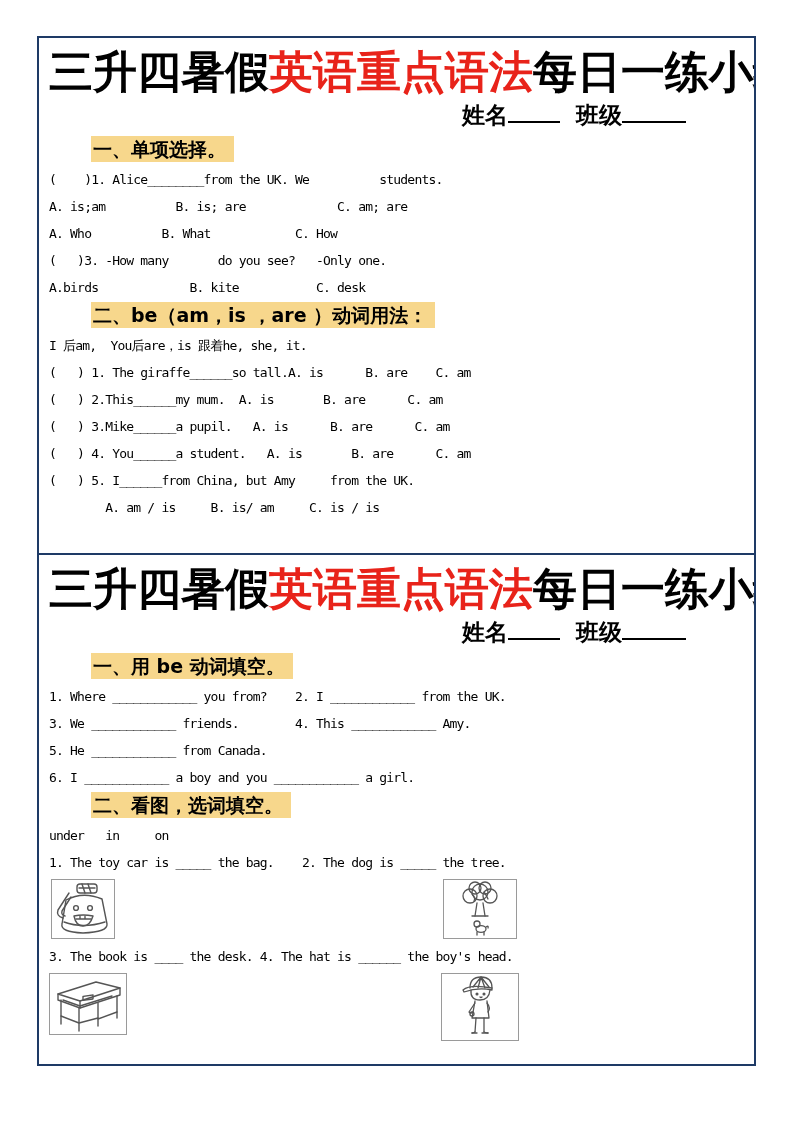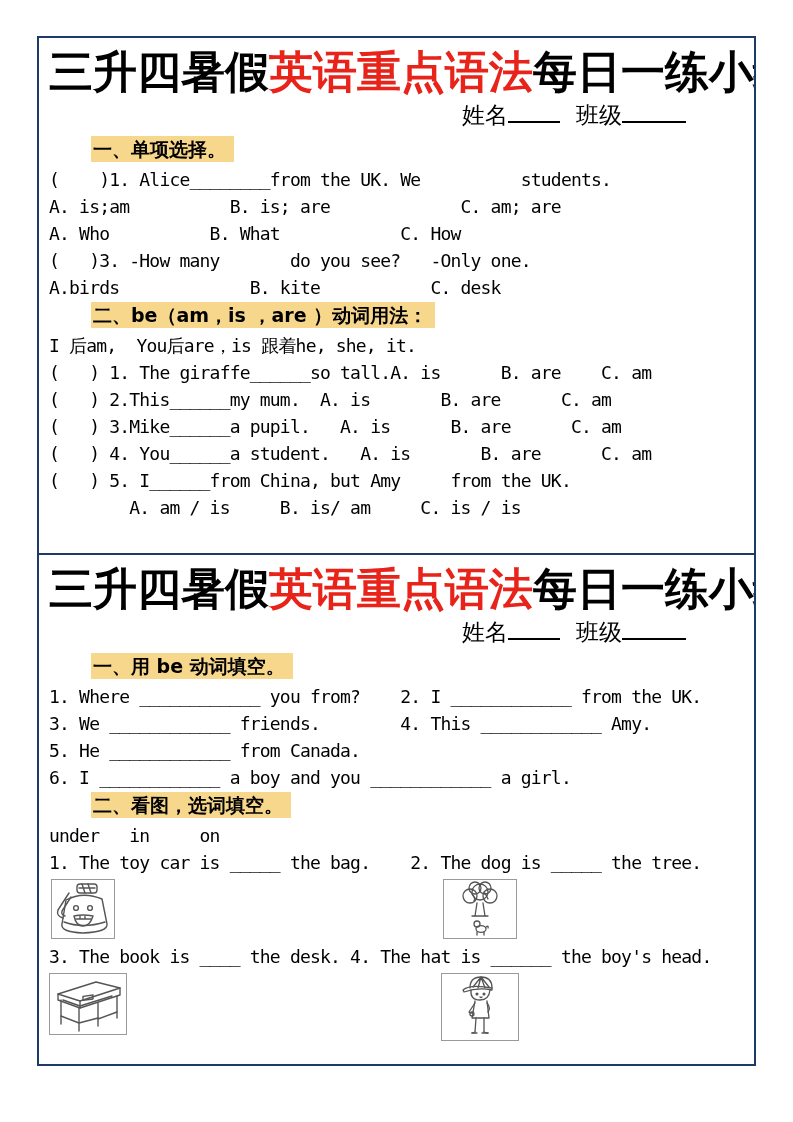--- a/index.html
+++ b/index.html
@@ -12,33 +12,33 @@
     border:2px solid #1e3a66;background:#fff;padding:4px 10px 0 10px;overflow:hidden;
   }
   #sheet1{top:36px;height:527px;}
   #sheet2{top:553px;height:513px;}
   .title{
     font-family:"DejaVu Serif","Liberation Serif",serif;font-weight:bold;
     font-size:44px;text-align:center;white-space:nowrap;margin:8px 0 4px 0;line-height:44px;
   }
   .title .red{color:#e8231a;}
   .name-row{
-    font-family:"DejaVu Serif","Liberation Serif",serif;font-weight:normal;
+    font-family:"DejaVu Serif","Liberation Serif",serif;font-weight:bold;
     font-size:23px;text-align:right;padding-right:58px;height:34px;line-height:34px;margin-bottom:4px;
   }
   .blank{display:inline-block;border-bottom:2px solid #000;height:20px;vertical-align:baseline;}
   .blank.b-name{width:52px;margin-right:16px;}
   .blank.b-class{width:64px;}
   .hl-row{line-height:26px;margin:1px 0 2px 0;padding-left:42px;}
   .hl{
     background:#f7d78c;font-family:"DejaVu Sans","Liberation Sans",sans-serif;
     font-weight:bold;font-size:19px;padding:2px 8px 2px 2px;
   }
   .line{
-    white-space:pre;font-size:18px;line-height:27px;letter-spacing:-0.8px;
+    white-space:pre;font-size:13px;line-height:27px;letter-spacing:-0.8px;
   }
   .img-row{display:flex;align-items:flex-start;margin:3px 0 4px 0;}
   .clip{border:1px solid #9a9a9a;background:#fff;box-sizing:border-box;}
   .clip svg{display:block;}
   .clip.bag{margin-left:2px;}
   .clip.tree{margin-left:328px;}
   .clip.desk{margin-left:0px;}
   .clip.boy{margin-left:314px;}
 </style>
 </head>

